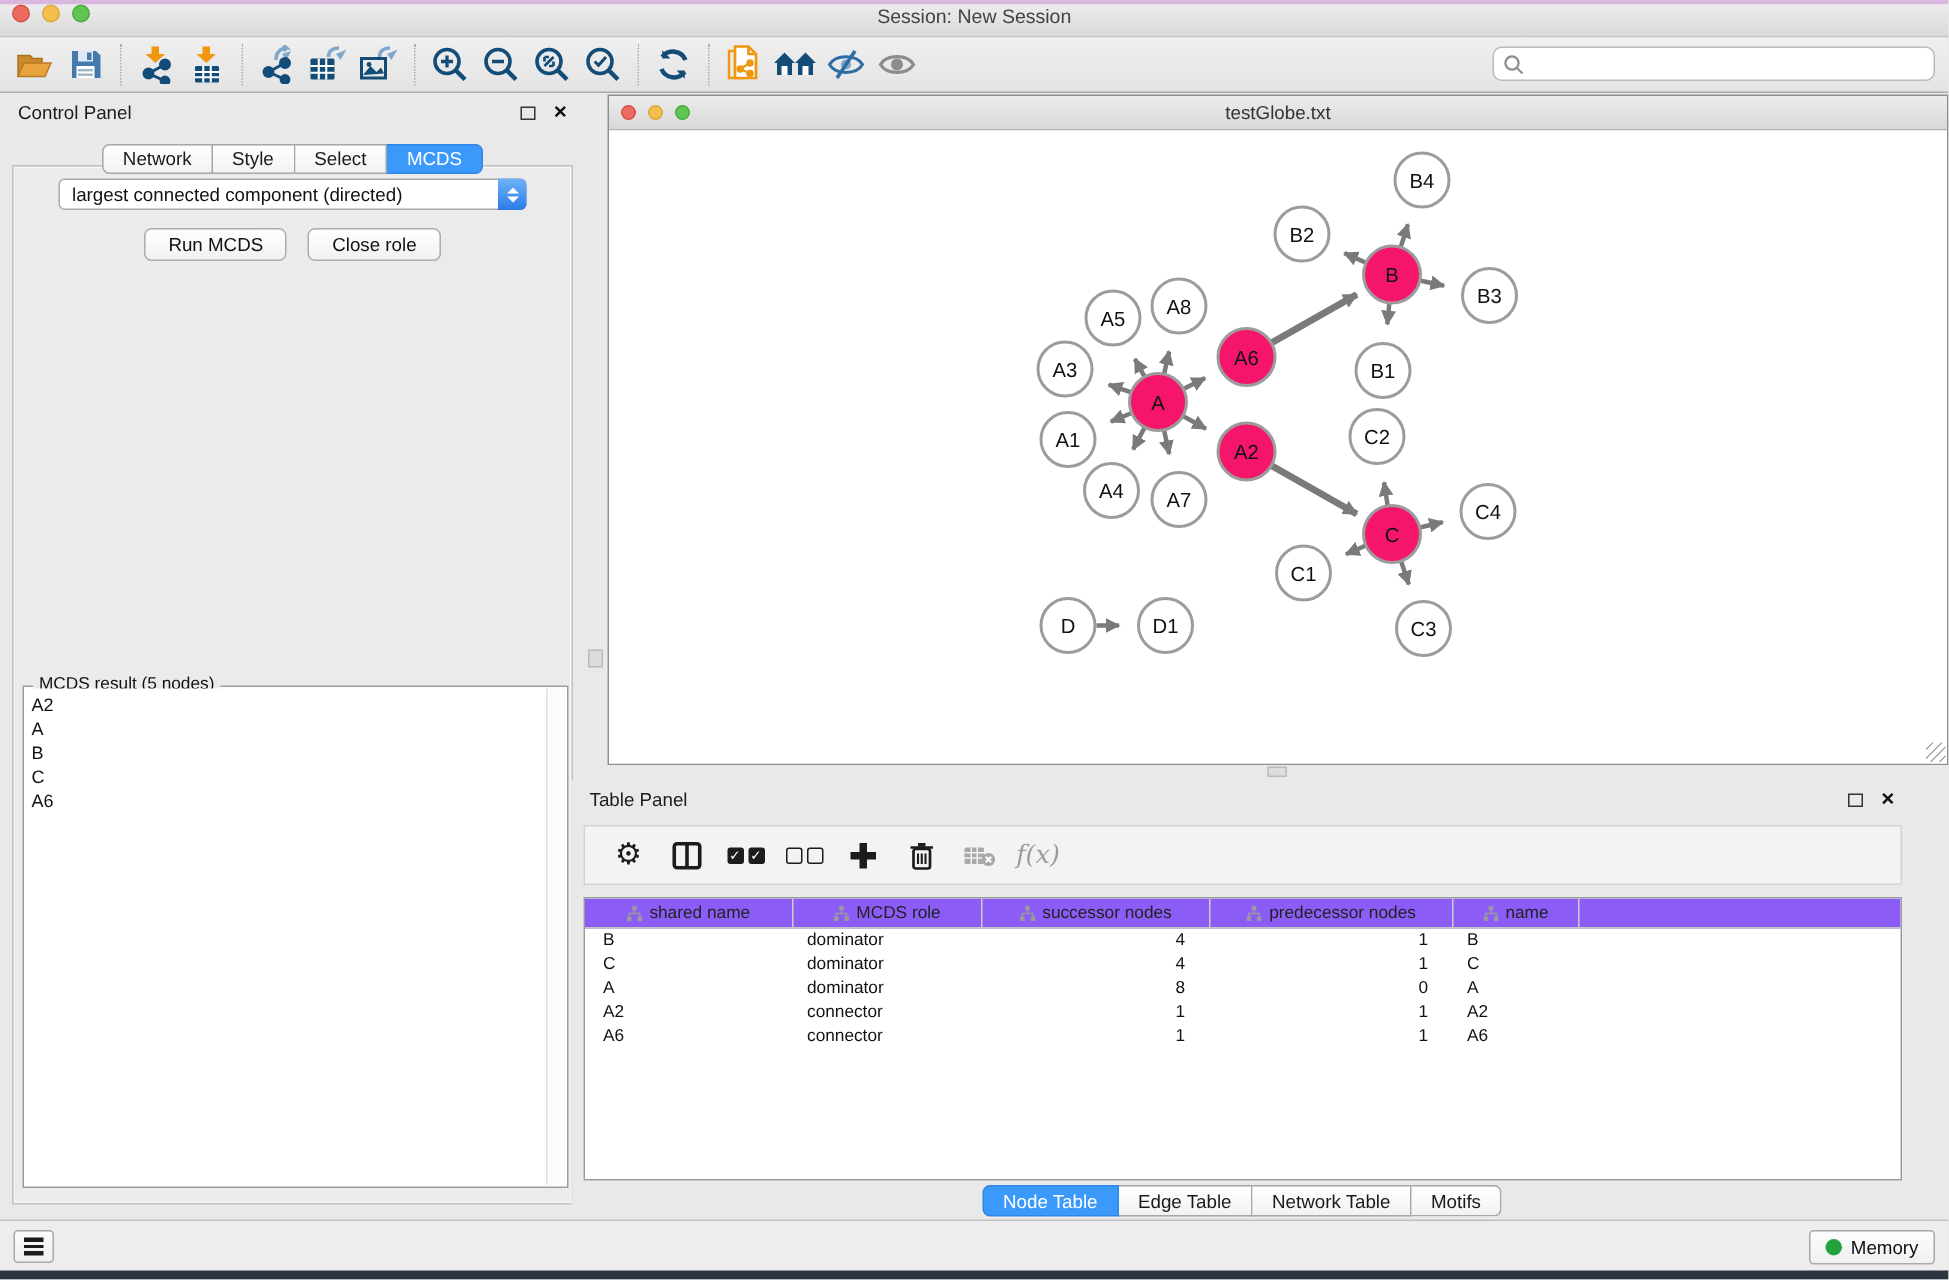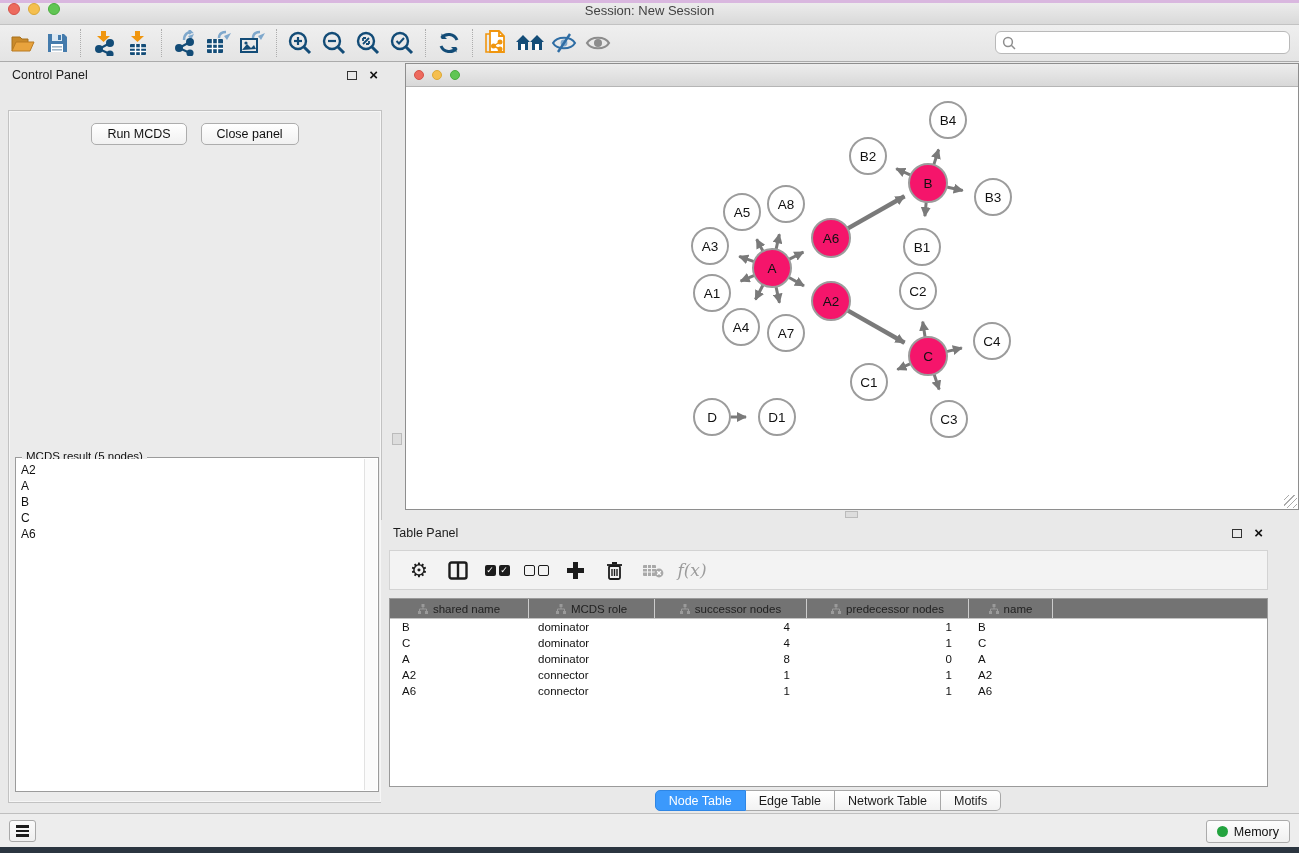--- a/index.html
+++ b/index.html
@@ -87,21 +87,21 @@
     border:1px solid #D3D3D3; display:flex; align-items:center; padding-left:14px; }
   .tp-btn { height:30px; min-width:30px; display:flex; align-items:center; justify-content:center; margin-right:9px; cursor:pointer; }
   .gear { font-size:20px; color:#1c1c1c; line-height:20px; }
   .checkpair { display:flex; gap:3px; }
   .cb { width:11px; height:11px; }
   .cb.checked { background:#1c1c1c; color:#FFF; font-size:9px; display:flex; align-items:center; justify-content:center; border-radius:2px; }
   .cb.empty { border:1.5px solid #1c1c1c; border-radius:2px; background:#F3F3F3; }
   .fx { font-family:"DejaVu Serif", serif; font-style:italic; font-size:17px; color:#9C9C9C; }
 
   #data-table { position:absolute; left:8px; right:7px; top:78px; bottom:26px; background:#FFF; border:1px solid #9A9A9A; overflow:hidden; }
-  #thead { display:flex; height:20px; background:#737373; border-bottom:1px solid #C4C4C4; }
+  #thead { display:flex; height:20px; background:#8b5cf6; border-bottom:1px solid #C4C4C4; }
   .th { display:flex; align-items:center; justify-content:center; gap:5px; font-size:11.5px; color:#222;
     border-right:1px solid #CCCCCC; height:100%; cursor:pointer; }
   .th:last-child { border-right:none; }
   .tr { display:flex; height:16px; }
   .td { font-size:11.5px; color:#111; line-height:16px; white-space:nowrap; overflow:hidden; }
   .al { text-align:left; padding-left:12px; }
   .al2 { text-align:left; padding-left:9px; }
   .ar { text-align:right; padding-right:17px; }
 
   #tp-tabs { position:absolute; left:0; right:0; bottom:2px; display:flex; justify-content:center;margin-top:32px; }
@@ -300,24 +300,37 @@
   </div>
 </div>
 
 <div id="control-panel">
   <div class="panel-header">
     <span>Control Panel</span>
     <span class="spacer"></span>
     <span class="float-box"></span>
     <span class="close-x">×</span>
   </div>
+  <div id="cp-tabs">
+      <div class="tab">Network</div>
+      <div class="tab">Style</div>
+      <div class="tab">Select</div>
+      <div class="tab active">MCDS</div>
+    </div>
   <div id="cp-inner">
+    <div id="criterion-select">
+      <span class="val">largest connected component (directed)</span>
+      <span class="stepper">
+          <i class="up"></i>
+          <i class="dn"></i>
+        </span>
+    </div>
     <div id="cp-buttons">
       <button class="btn">Run MCDS</button>
-      <button class="btn">Close panel</button>
+      <button class="btn">Close role</button>
     </div>
     <div id="mcds-fieldset">
       <span id="mcds-legend">MCDS result (5 nodes)</span>
       <div id="mcds-list">
           <div class="item">A2</div>
           <div class="item">A</div>
           <div class="item">B</div>
           <div class="item">C</div>
           <div class="item">A6</div>
         </div>
@@ -333,20 +346,21 @@
     <div class="grab"></div>
   </div>
 
 <div id="network-window">
   <div id="nw-titlebar">
     <div class="traffic">
       <span class="light red"></span>
       <span class="light yellow"></span>
       <span class="light green"></span>
     </div>
+    <div id="nw-title">testGlobe.txt</div>
   </div>
   <div id="nw-canvas">
     <svg id="graph-svg" viewBox="0 0 892 422">
         <defs>
           <marker id="arw" markerUnits="userSpaceOnUse" markerWidth="11" markerHeight="10" refX="9" refY="5" orient="auto">
             <path d="M0,0 L10,5 L0,10 Z" fill="#7A7A7A"></path>
           </marker>
         </defs>
         <line x1="357.02779316220705" y1="164.25188056945314" x2="350.638863787978" y2="152.32587907089226" stroke="#7A7A7A" stroke-width="3" marker-end="url(#arw)"></line>
         <line x1="370.0602406973032" y1="162.43889966947103" x2="373.3753967570316" y2="147.2839005392841" stroke="#7A7A7A" stroke-width="3" marker-end="url(#arw)"></line>

